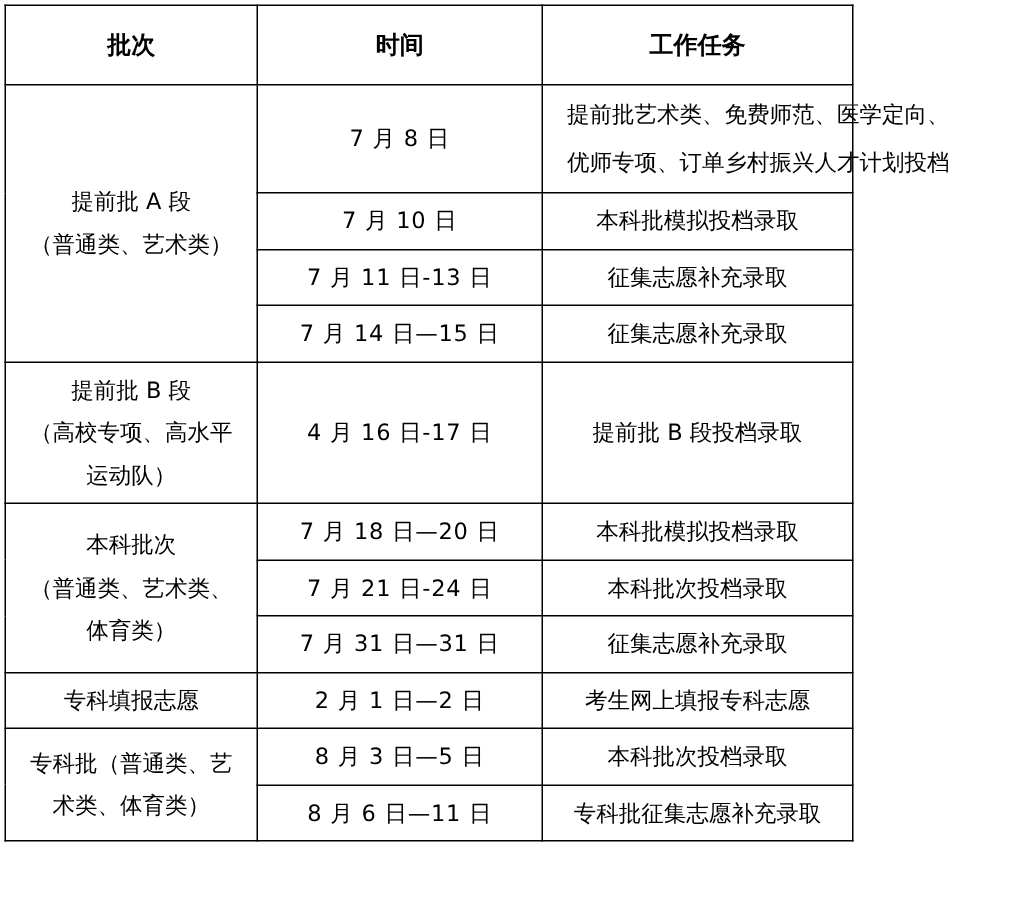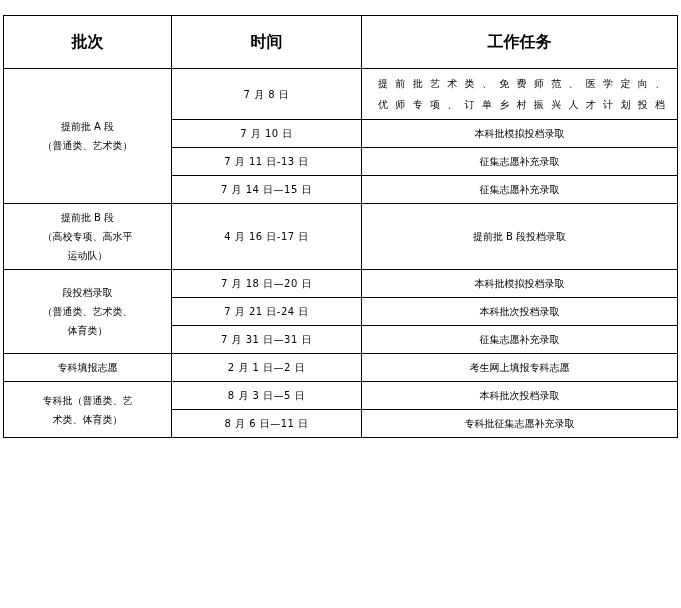--- a/index.html
+++ b/index.html
@@ -8,30 +8,30 @@
     background: #ffffff;
   }
   body {
     width: 681px;
     height: 608px;
     font-family: "DejaVu Sans", "Liberation Sans", sans-serif;
     color: #000000;
   }
   #schedule-table {
     border-collapse: collapse;
-    width: 675px;
-    margin: 15px 3px 0 3px;
+    width: 566px;
+    margin: 3px 3px 0 3px;
     table-layout: fixed;
   }
   #schedule-table th,
   #schedule-table td {
     border: 1px solid #000000;
     text-align: center;
     vertical-align: middle;
-    font-size: 10px;
+    font-size: 15px;
     line-height: 1.9;
     padding: 4px 6px;
     font-weight: normal;
   }
   #schedule-table th {
     font-weight: bold;
     font-size: 16px;
     height: 40px;
     padding: 6px;
   }
@@ -114,21 +114,21 @@
           <div>（高校专项、高水平</div>
           <div>运动队）</div>
         </td>
         <td class="cell-time">4 月 16 日-17 日</td>
         <td class="cell-task multiline">
           <div>提前批 B 段投档录取</div>
         </td>
       </tr>
       <tr>
         <td class="cell-batch multiline" rowspan="3">
-          <div>段投档录取</div>
+          <div>本科批次</div>
           <div>（普通类、艺术类、</div>
           <div>体育类）</div>
         </td>
         <td class="cell-time">7 月 18 日—20 日</td>
         <td class="cell-task multiline">
           <div>本科批模拟投档录取</div>
         </td>
       </tr>
       <tr>
         <td class="cell-time">7 月 21 日-24 日</td>

